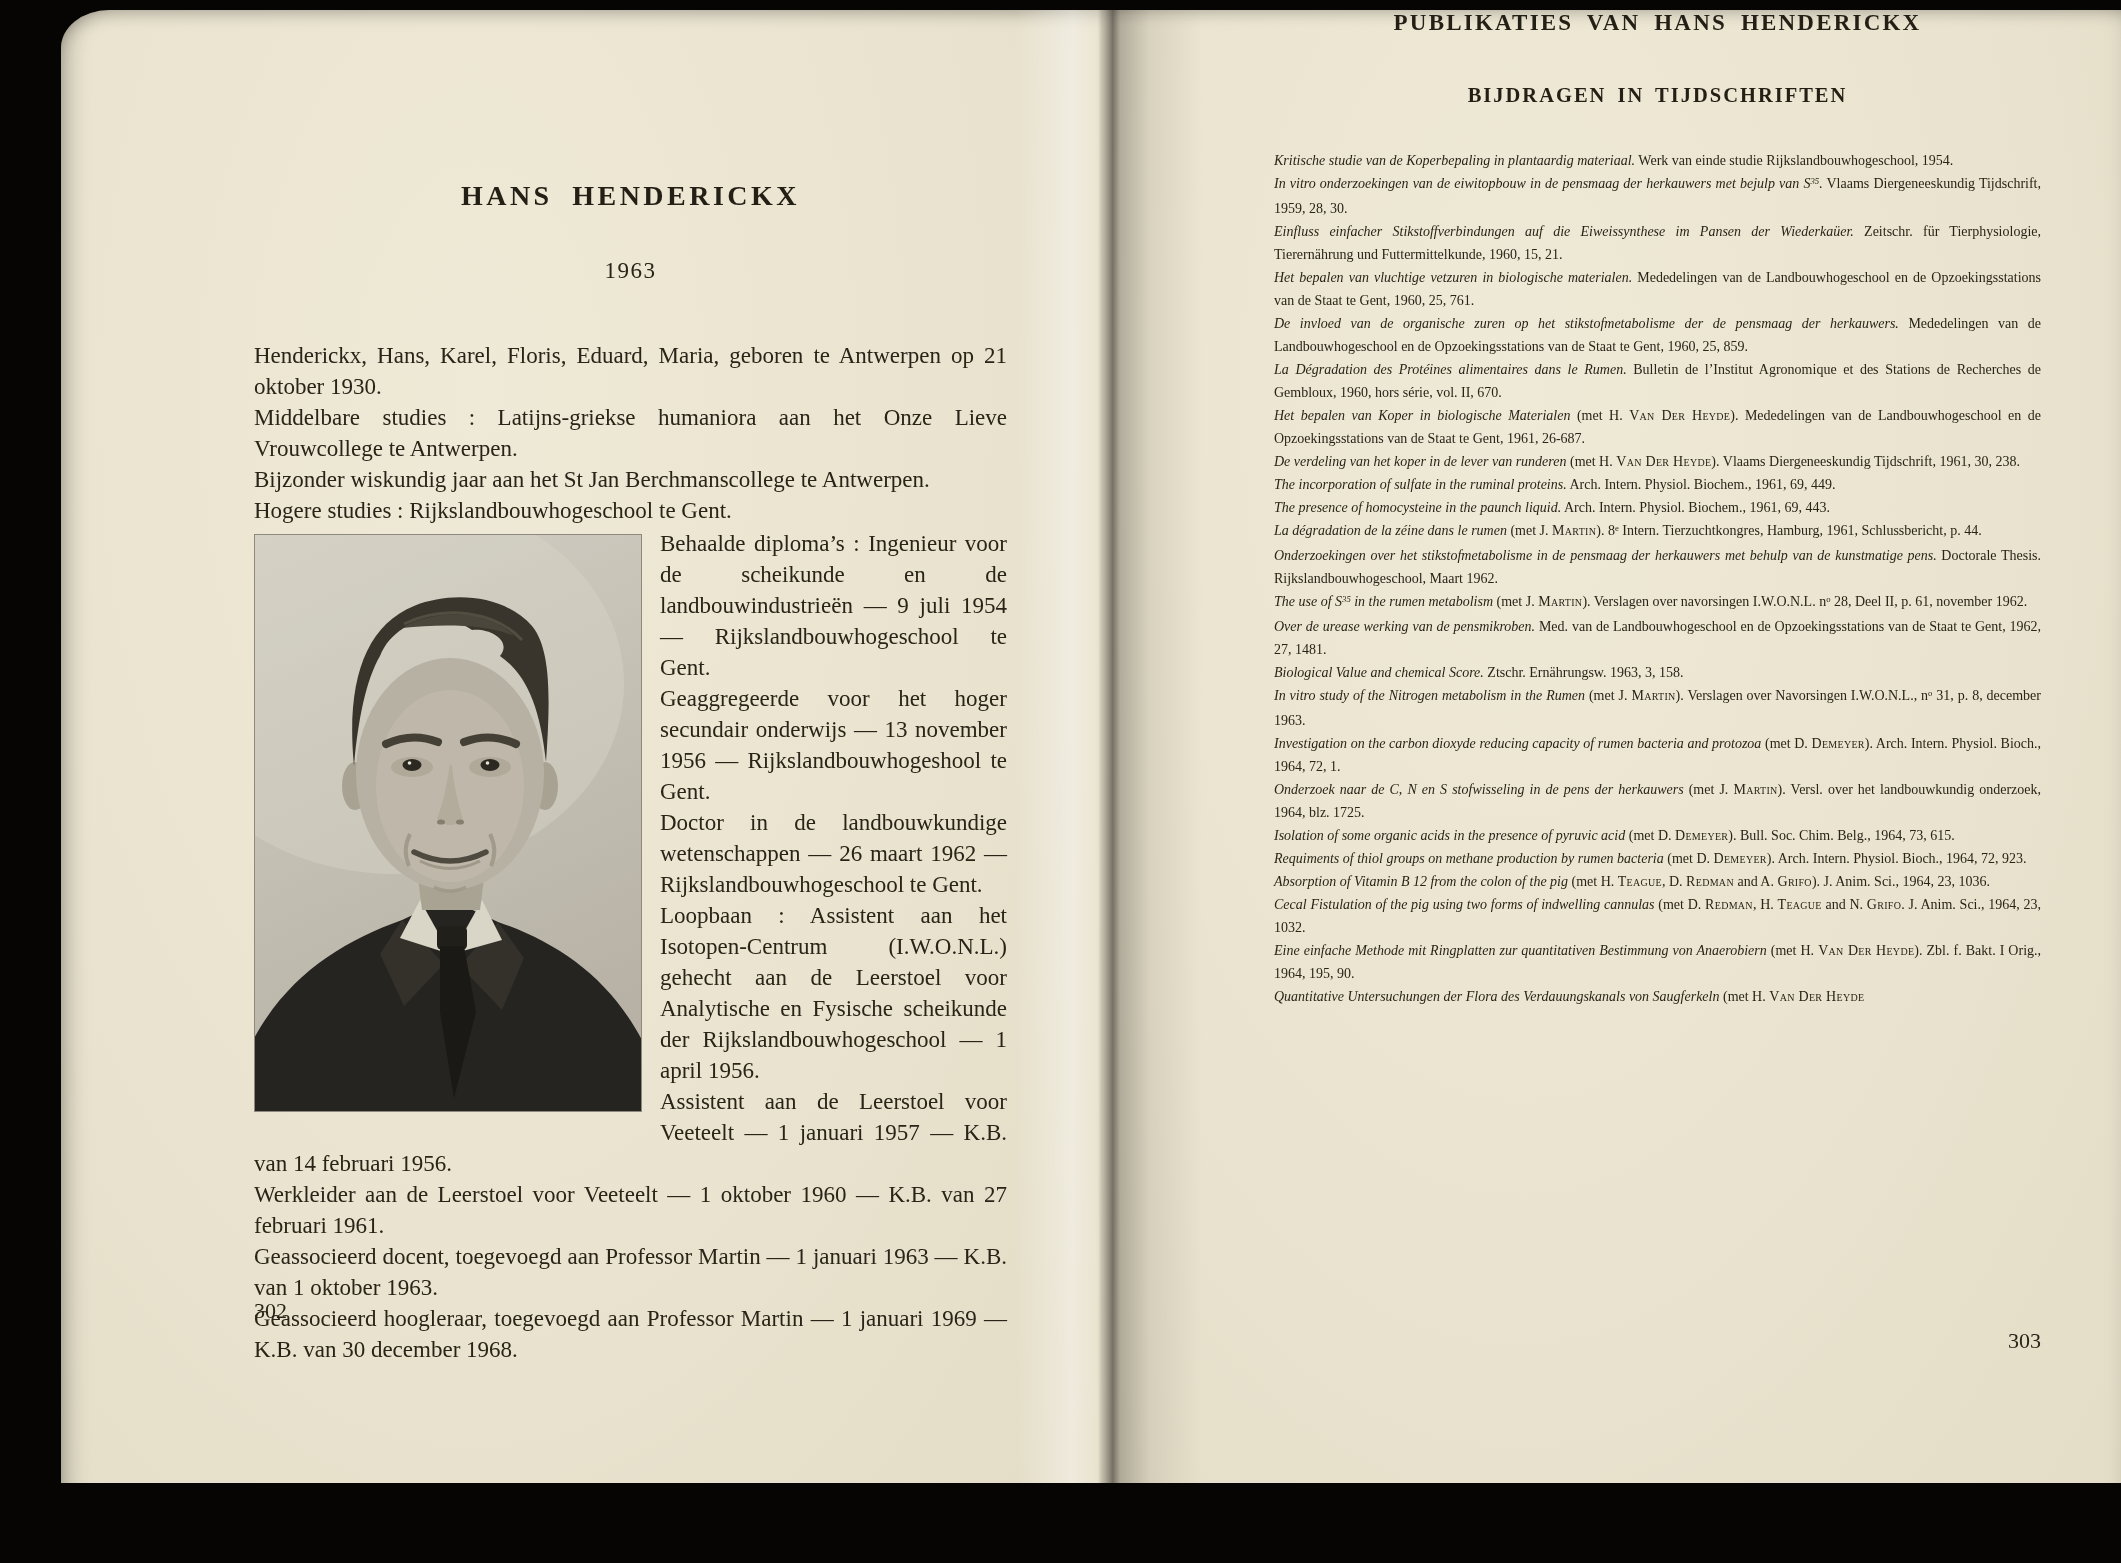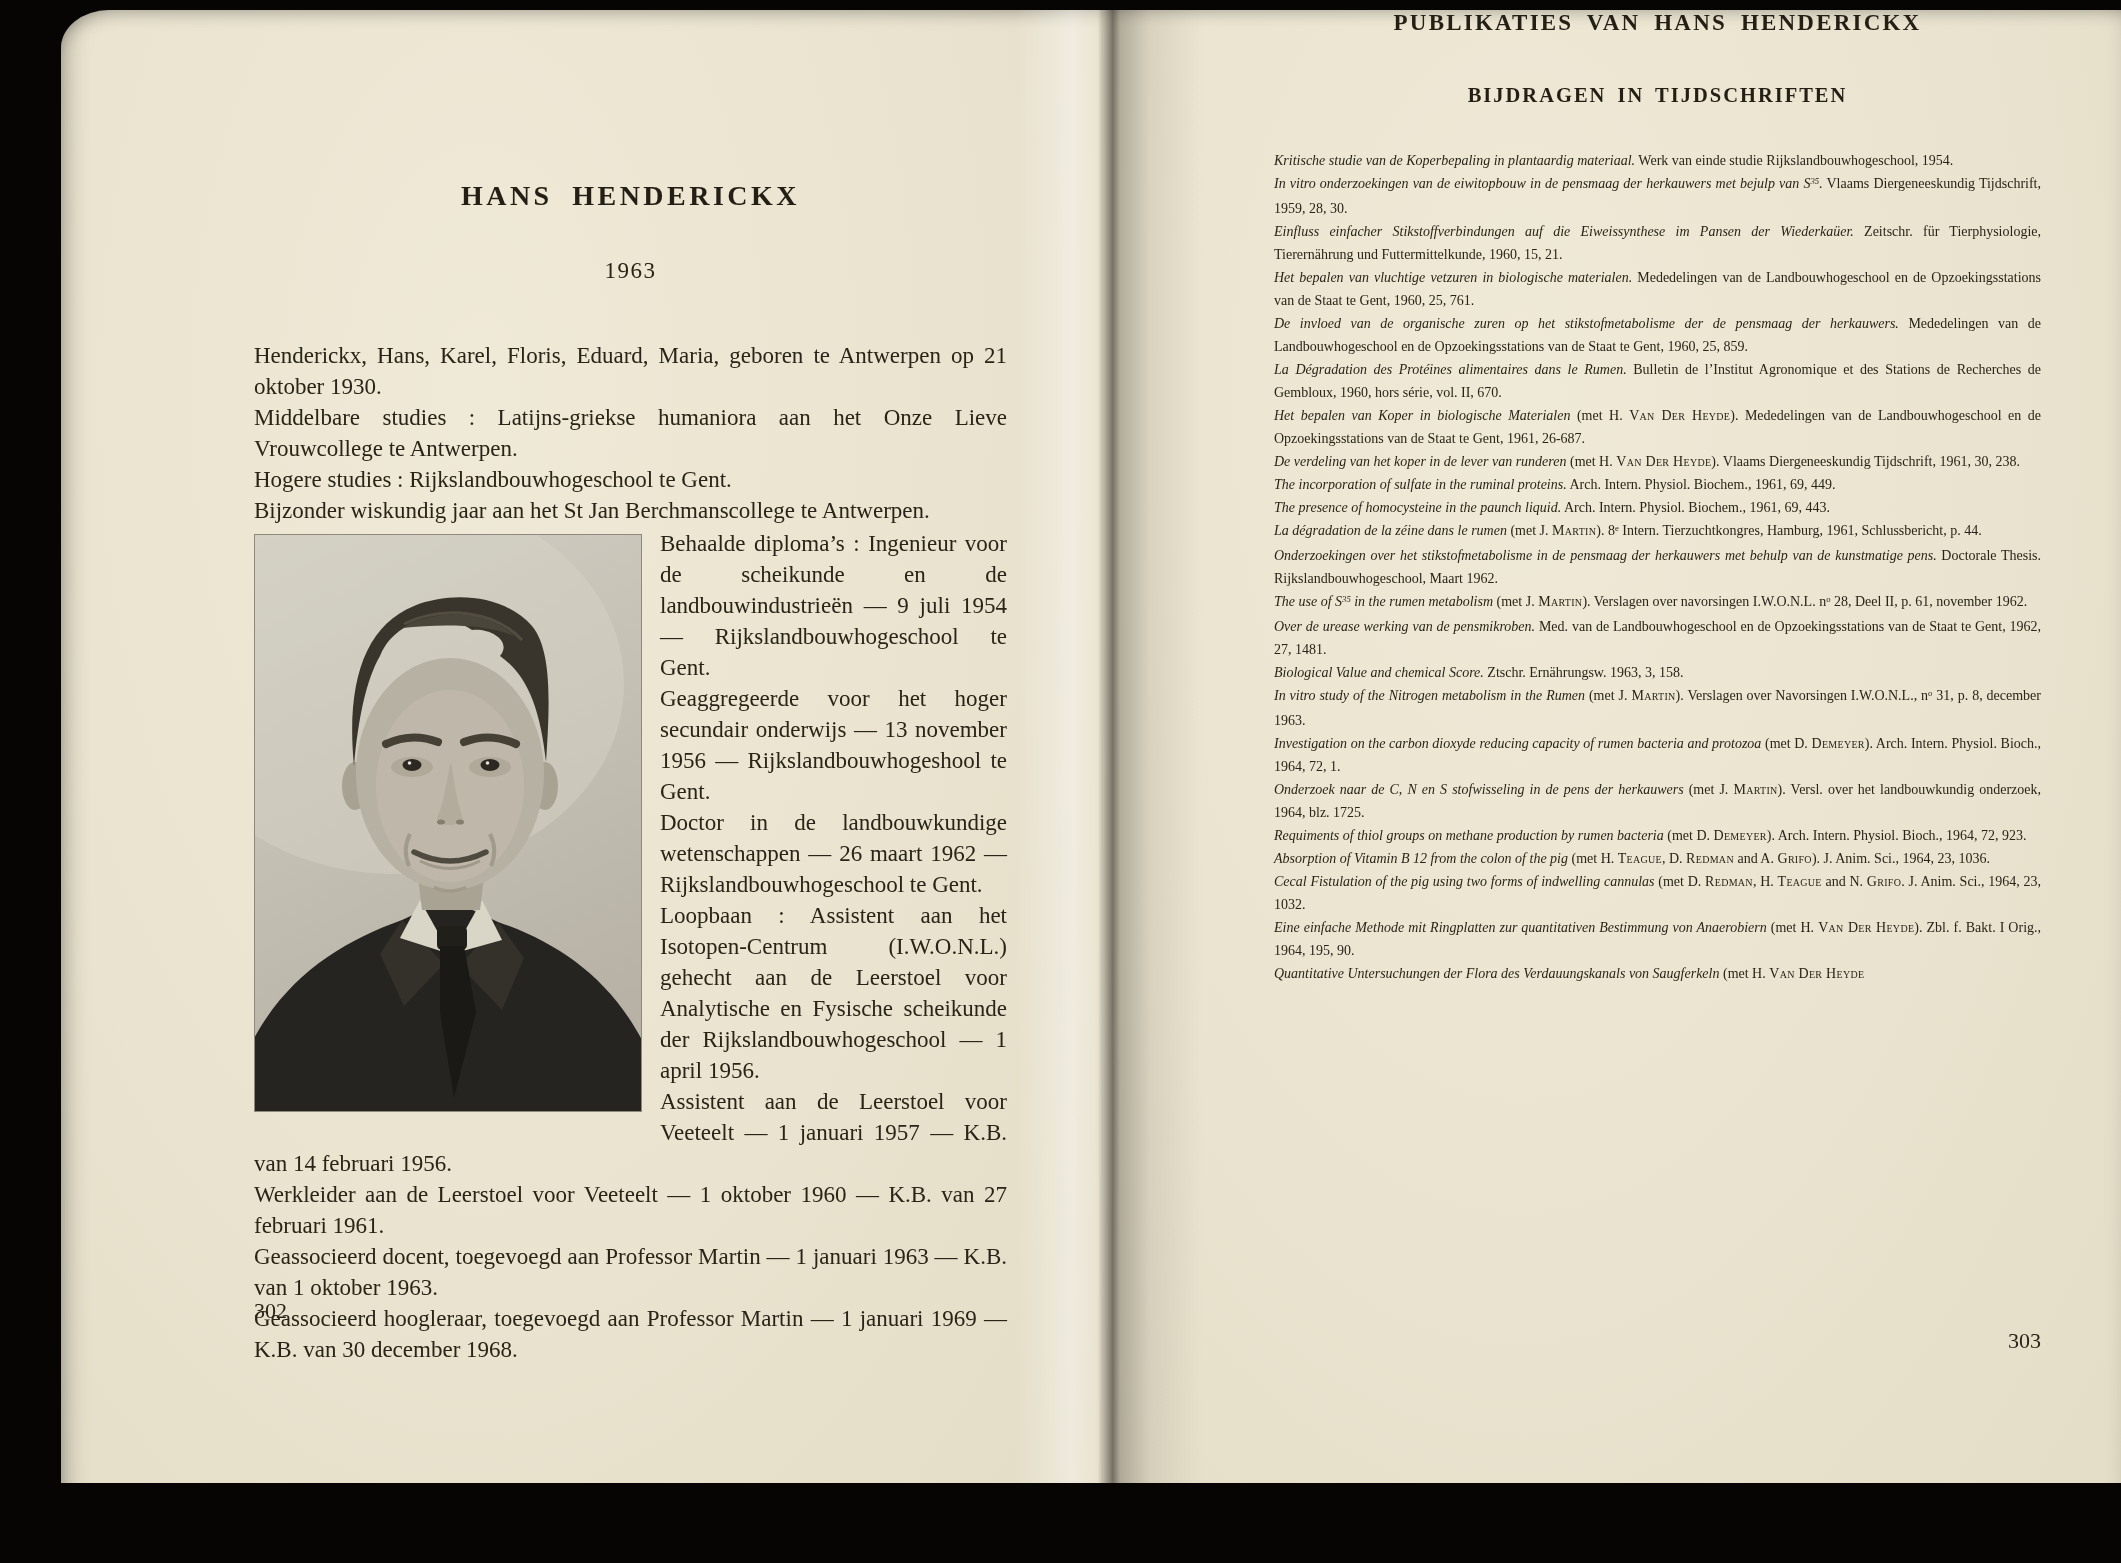--- a/index.html
+++ b/index.html
@@ -45,22 +45,22 @@
 <div class="frame">
   <div class="book">
 
     <div class="page left">
       <div class="left-content">
         <h1>HANS HENDERICKX</h1>
         <div class="year">1963</div>
         <div id="intro">
             <p>Henderickx, Hans, Karel, Floris, Eduard, Maria, geboren te Antwerpen op 21 oktober 1930.</p>
             <p>Middelbare studies : Latijns-griekse humaniora aan het Onze Lieve Vrouwcollege te Antwerpen.</p>
+            <p>Bijzonder wiskundig jaar aan het St Jan Berchmanscollege te Antwerpen.</p>
             <p>Hogere studies : Rijkslandbouwhogeschool te Gent.</p>
-            <p>Bijzonder wiskundig jaar aan het St Jan Berchmanscollege te Antwerpen.</p>
           </div>
         <div class="bio-flow">
           <div class="photo">
             <svg viewBox="0 0 388 578" xmlns="http://www.w3.org/2000/svg">
               <defs>
                 <linearGradient id="pbg" x1="0" y1="0" x2="0.3" y2="1">
                   <stop offset="0" stop-color="#d2cec3"></stop>
                   <stop offset="1" stop-color="#b7b2a5"></stop>
                 </linearGradient>
               </defs>
@@ -133,20 +133,21 @@
             <p class="pub"><span class="seg-i">The incorporation of sulfate in the ruminal proteins.</span><span class="seg-r"> Arch. Intern. Physiol. Biochem., 1961, 69, 449.</span></p>
             <p class="pub"><span class="seg-i">The presence of homocysteine in the paunch liquid.</span><span class="seg-r"> Arch. Intern. Physiol. Biochem., 1961, 69, 443.</span></p>
             <p class="pub"><span class="seg-i">La dégradation de la zéine dans le rumen</span><span class="seg-r"> (met J. </span><span class="seg-sc">Martin</span><span class="seg-r">). 8</span><span class="seg-rs">e</span><span class="seg-r"> Intern. Tierzuchtkongres, Hamburg, 1961, Schlussbericht, p. 44.</span></p>
             <p class="pub"><span class="seg-i">Onderzoekingen over het stikstofmetabolisme in de pensmaag der herkauwers met behulp van de kunstmatige pens.</span><span class="seg-r"> Doctorale Thesis. Rijkslandbouwhogeschool, Maart 1962.</span></p>
             <p class="pub"><span class="seg-i">The use of S</span><span class="seg-is">35</span><span class="seg-i"> in the rumen metabolism</span><span class="seg-r"> (met J. </span><span class="seg-sc">Martin</span><span class="seg-r">). Verslagen over navorsingen I.W.O.N.L. n</span><span class="seg-rs">o</span><span class="seg-r"> 28, Deel II, p. 61, november 1962.</span></p>
             <p class="pub"><span class="seg-i">Over de urease werking van de pensmikroben.</span><span class="seg-r"> Med. van de Landbouwhogeschool en de Opzoekingsstations van de Staat te Gent, 1962, 27, 1481.</span></p>
             <p class="pub"><span class="seg-i">Biological Value and chemical Score.</span><span class="seg-r"> Ztschr. Ernährungsw. 1963, 3, 158.</span></p>
             <p class="pub"><span class="seg-i">In vitro study of the Nitrogen metabolism in the Rumen</span><span class="seg-r"> (met J. </span><span class="seg-sc">Martin</span><span class="seg-r">). Verslagen over Navorsingen I.W.O.N.L., n</span><span class="seg-rs">o</span><span class="seg-r"> 31, p. 8, december 1963.</span></p>
             <p class="pub"><span class="seg-i">Investigation on the carbon dioxyde reducing capacity of rumen bacteria and protozoa</span><span class="seg-r"> (met D. </span><span class="seg-sc">Demeyer</span><span class="seg-r">). Arch. Intern. Physiol. Bioch., 1964, 72, 1.</span></p>
             <p class="pub"><span class="seg-i">Onderzoek naar de C, N en S stofwisseling in de pens der herkauwers</span><span class="seg-r"> (met J. </span><span class="seg-sc">Martin</span><span class="seg-r">). Versl. over het landbouwkundig onderzoek, 1964, blz. 1725.</span></p>
+            <p class="pub"><span class="seg-i">Isolation of some organic acids in the presence of pyruvic acid</span><span class="seg-r"> (met D. </span><span class="seg-sc">Demeyer</span><span class="seg-r">). Bull. Soc. Chim. Belg., 1964, 73, 615.</span></p>
             <p class="pub"><span class="seg-i">Requiments of thiol groups on methane production by rumen bacteria</span><span class="seg-r"> (met D. </span><span class="seg-sc">Demeyer</span><span class="seg-r">). Arch. Intern. Physiol. Bioch., 1964, 72, 923.</span></p>
             <p class="pub"><span class="seg-i">Absorption of Vitamin B 12 from the colon of the pig</span><span class="seg-r"> (met H. </span><span class="seg-sc">Teague</span><span class="seg-r">, D. </span><span class="seg-sc">Redman</span><span class="seg-r"> and A. </span><span class="seg-sc">Grifo</span><span class="seg-r">). J. Anim. Sci., 1964, 23, 1036.</span></p>
             <p class="pub"><span class="seg-i">Cecal Fistulation of the pig using two forms of indwelling cannulas</span><span class="seg-r"> (met D. </span><span class="seg-sc">Redman</span><span class="seg-r">, H. </span><span class="seg-sc">Teague</span><span class="seg-r"> and N. </span><span class="seg-sc">Grifo</span><span class="seg-r">. J. Anim. Sci., 1964, 23, 1032.</span></p>
             <p class="pub"><span class="seg-i">Eine einfache Methode mit Ringplatten zur quantitativen Bestimmung von Anaerobiern</span><span class="seg-r"> (met H. </span><span class="seg-sc">Van Der Heyde</span><span class="seg-r">). Zbl. f. Bakt. I Orig., 1964, 195, 90.</span></p>
             <p class="pub"><span class="seg-i">Quantitative Untersuchungen der Flora des Verdauungskanals von Saugferkeln</span><span class="seg-r"> (met H. </span><span class="seg-sc">Van Der Heyde</span></p>
           </div>
       </div>
       <div class="pagenum right-num">303</div>
     </div>
 

